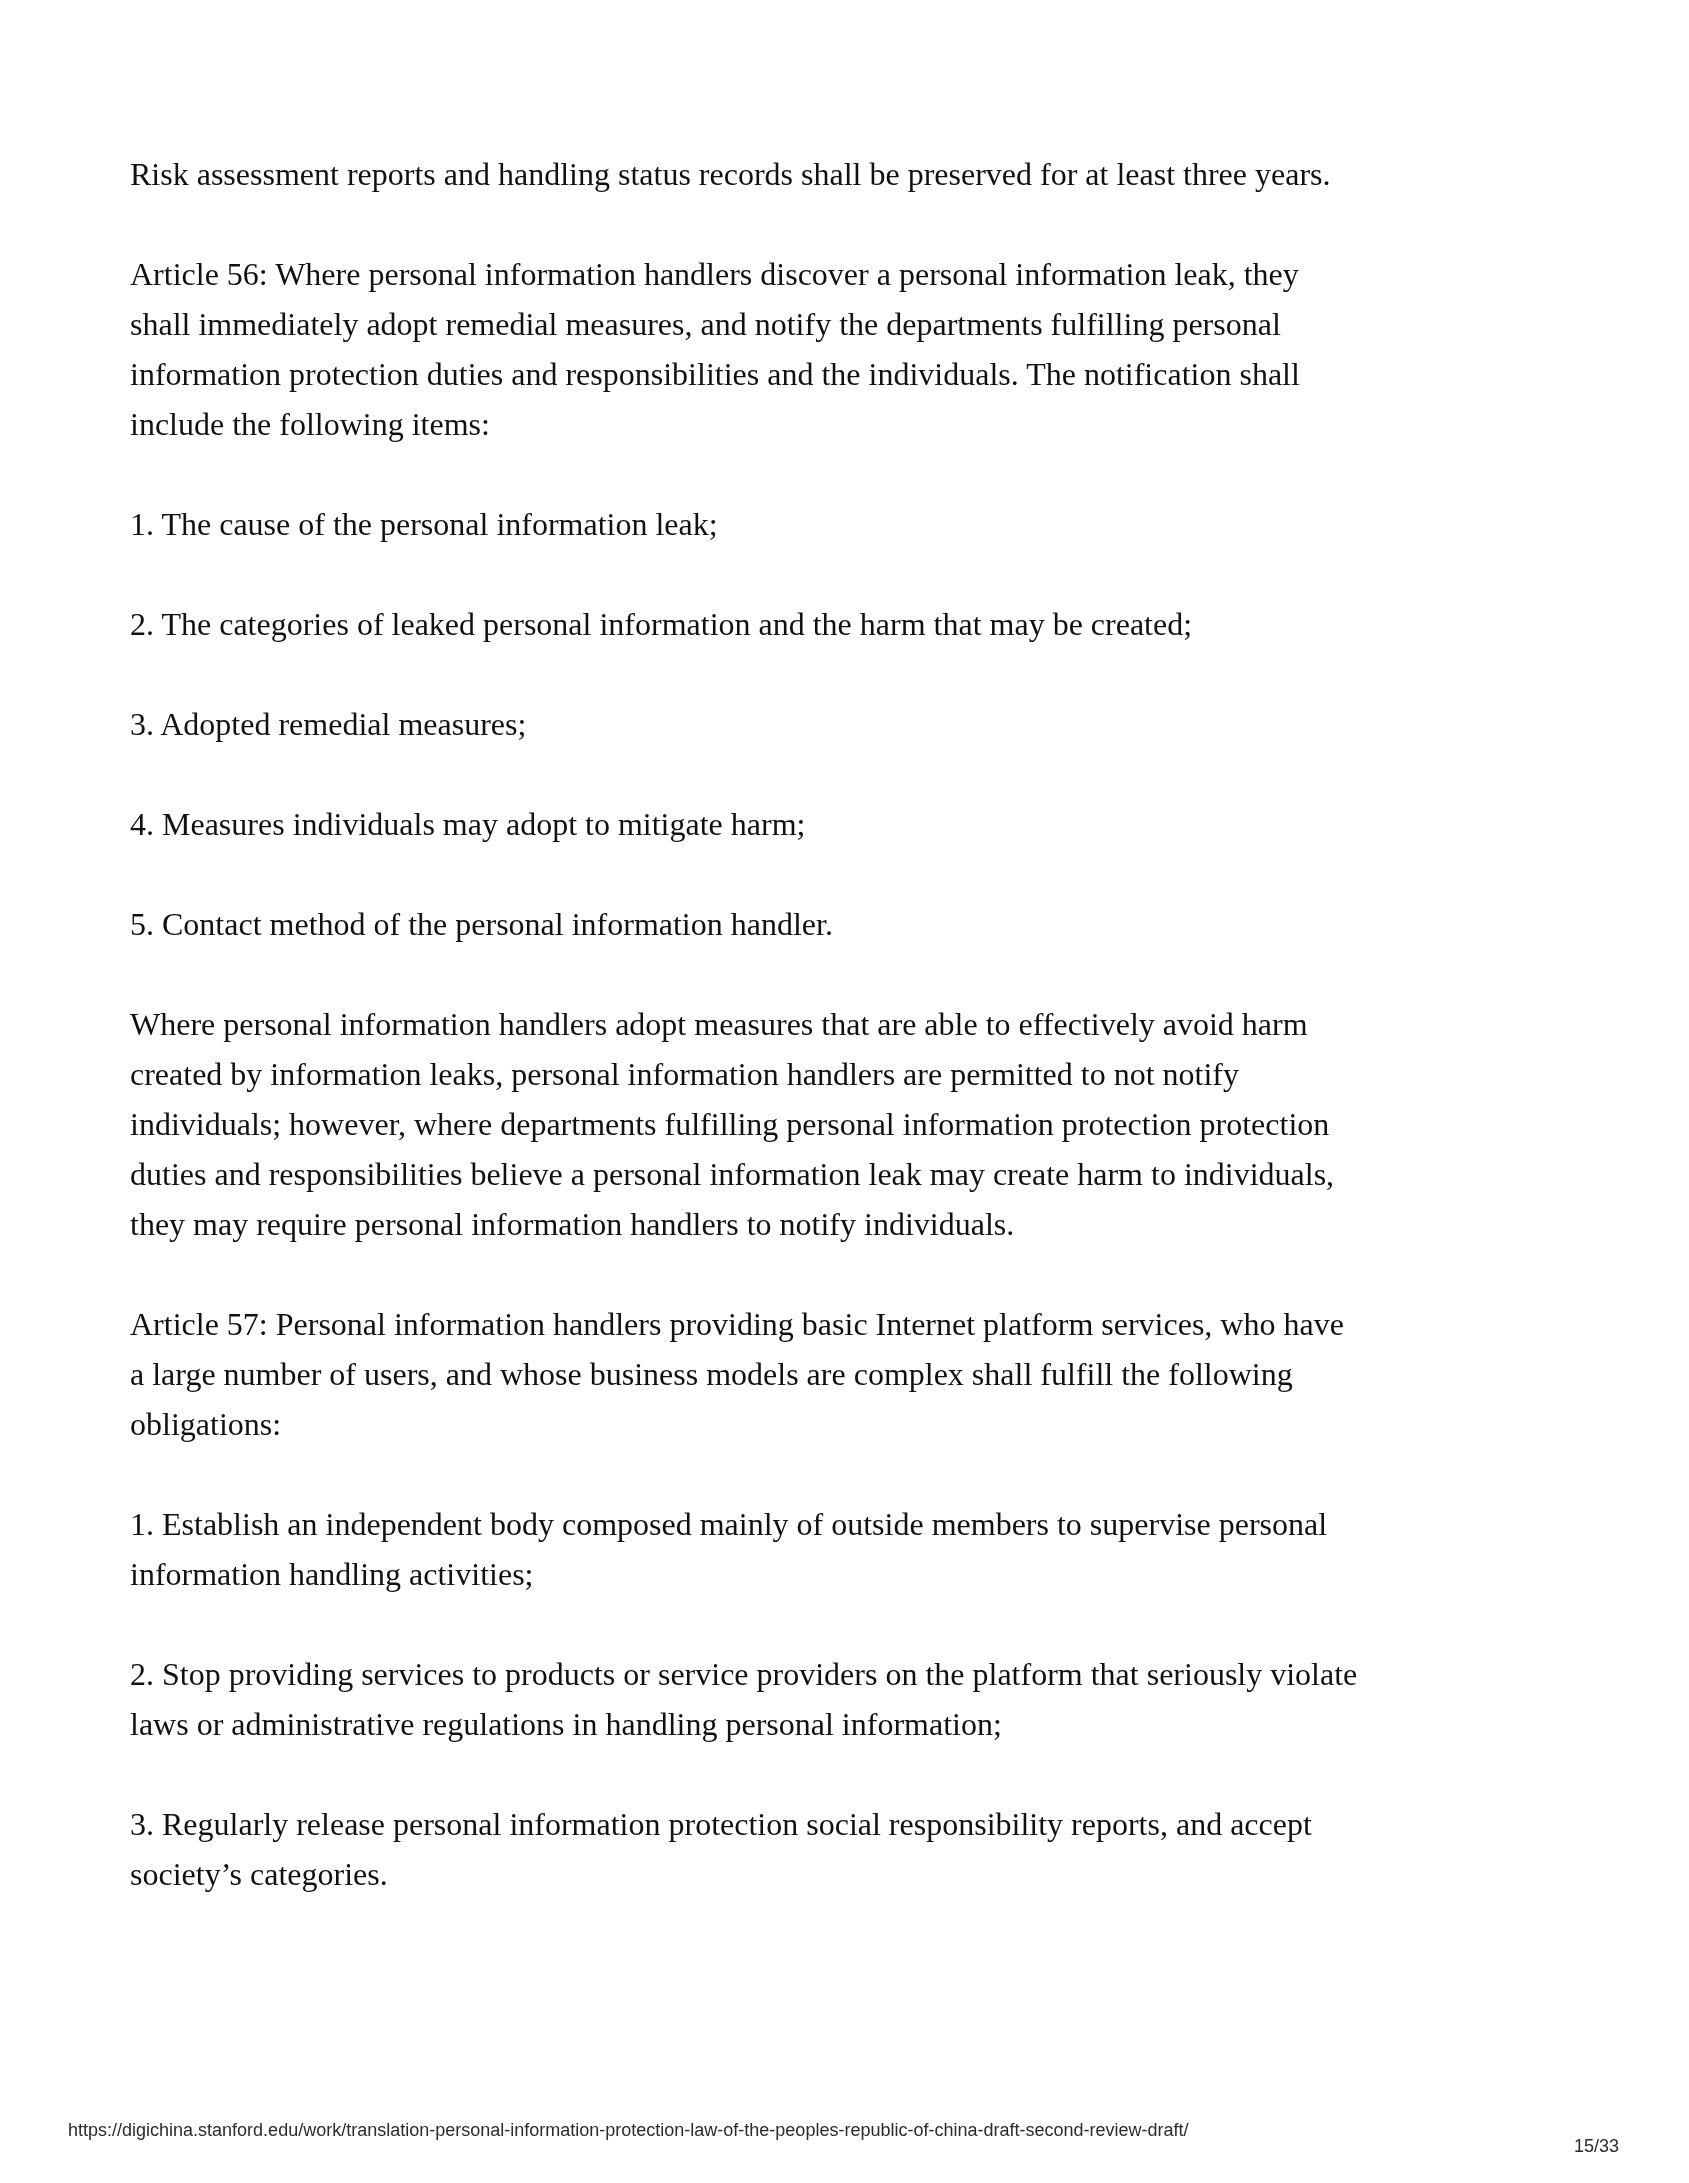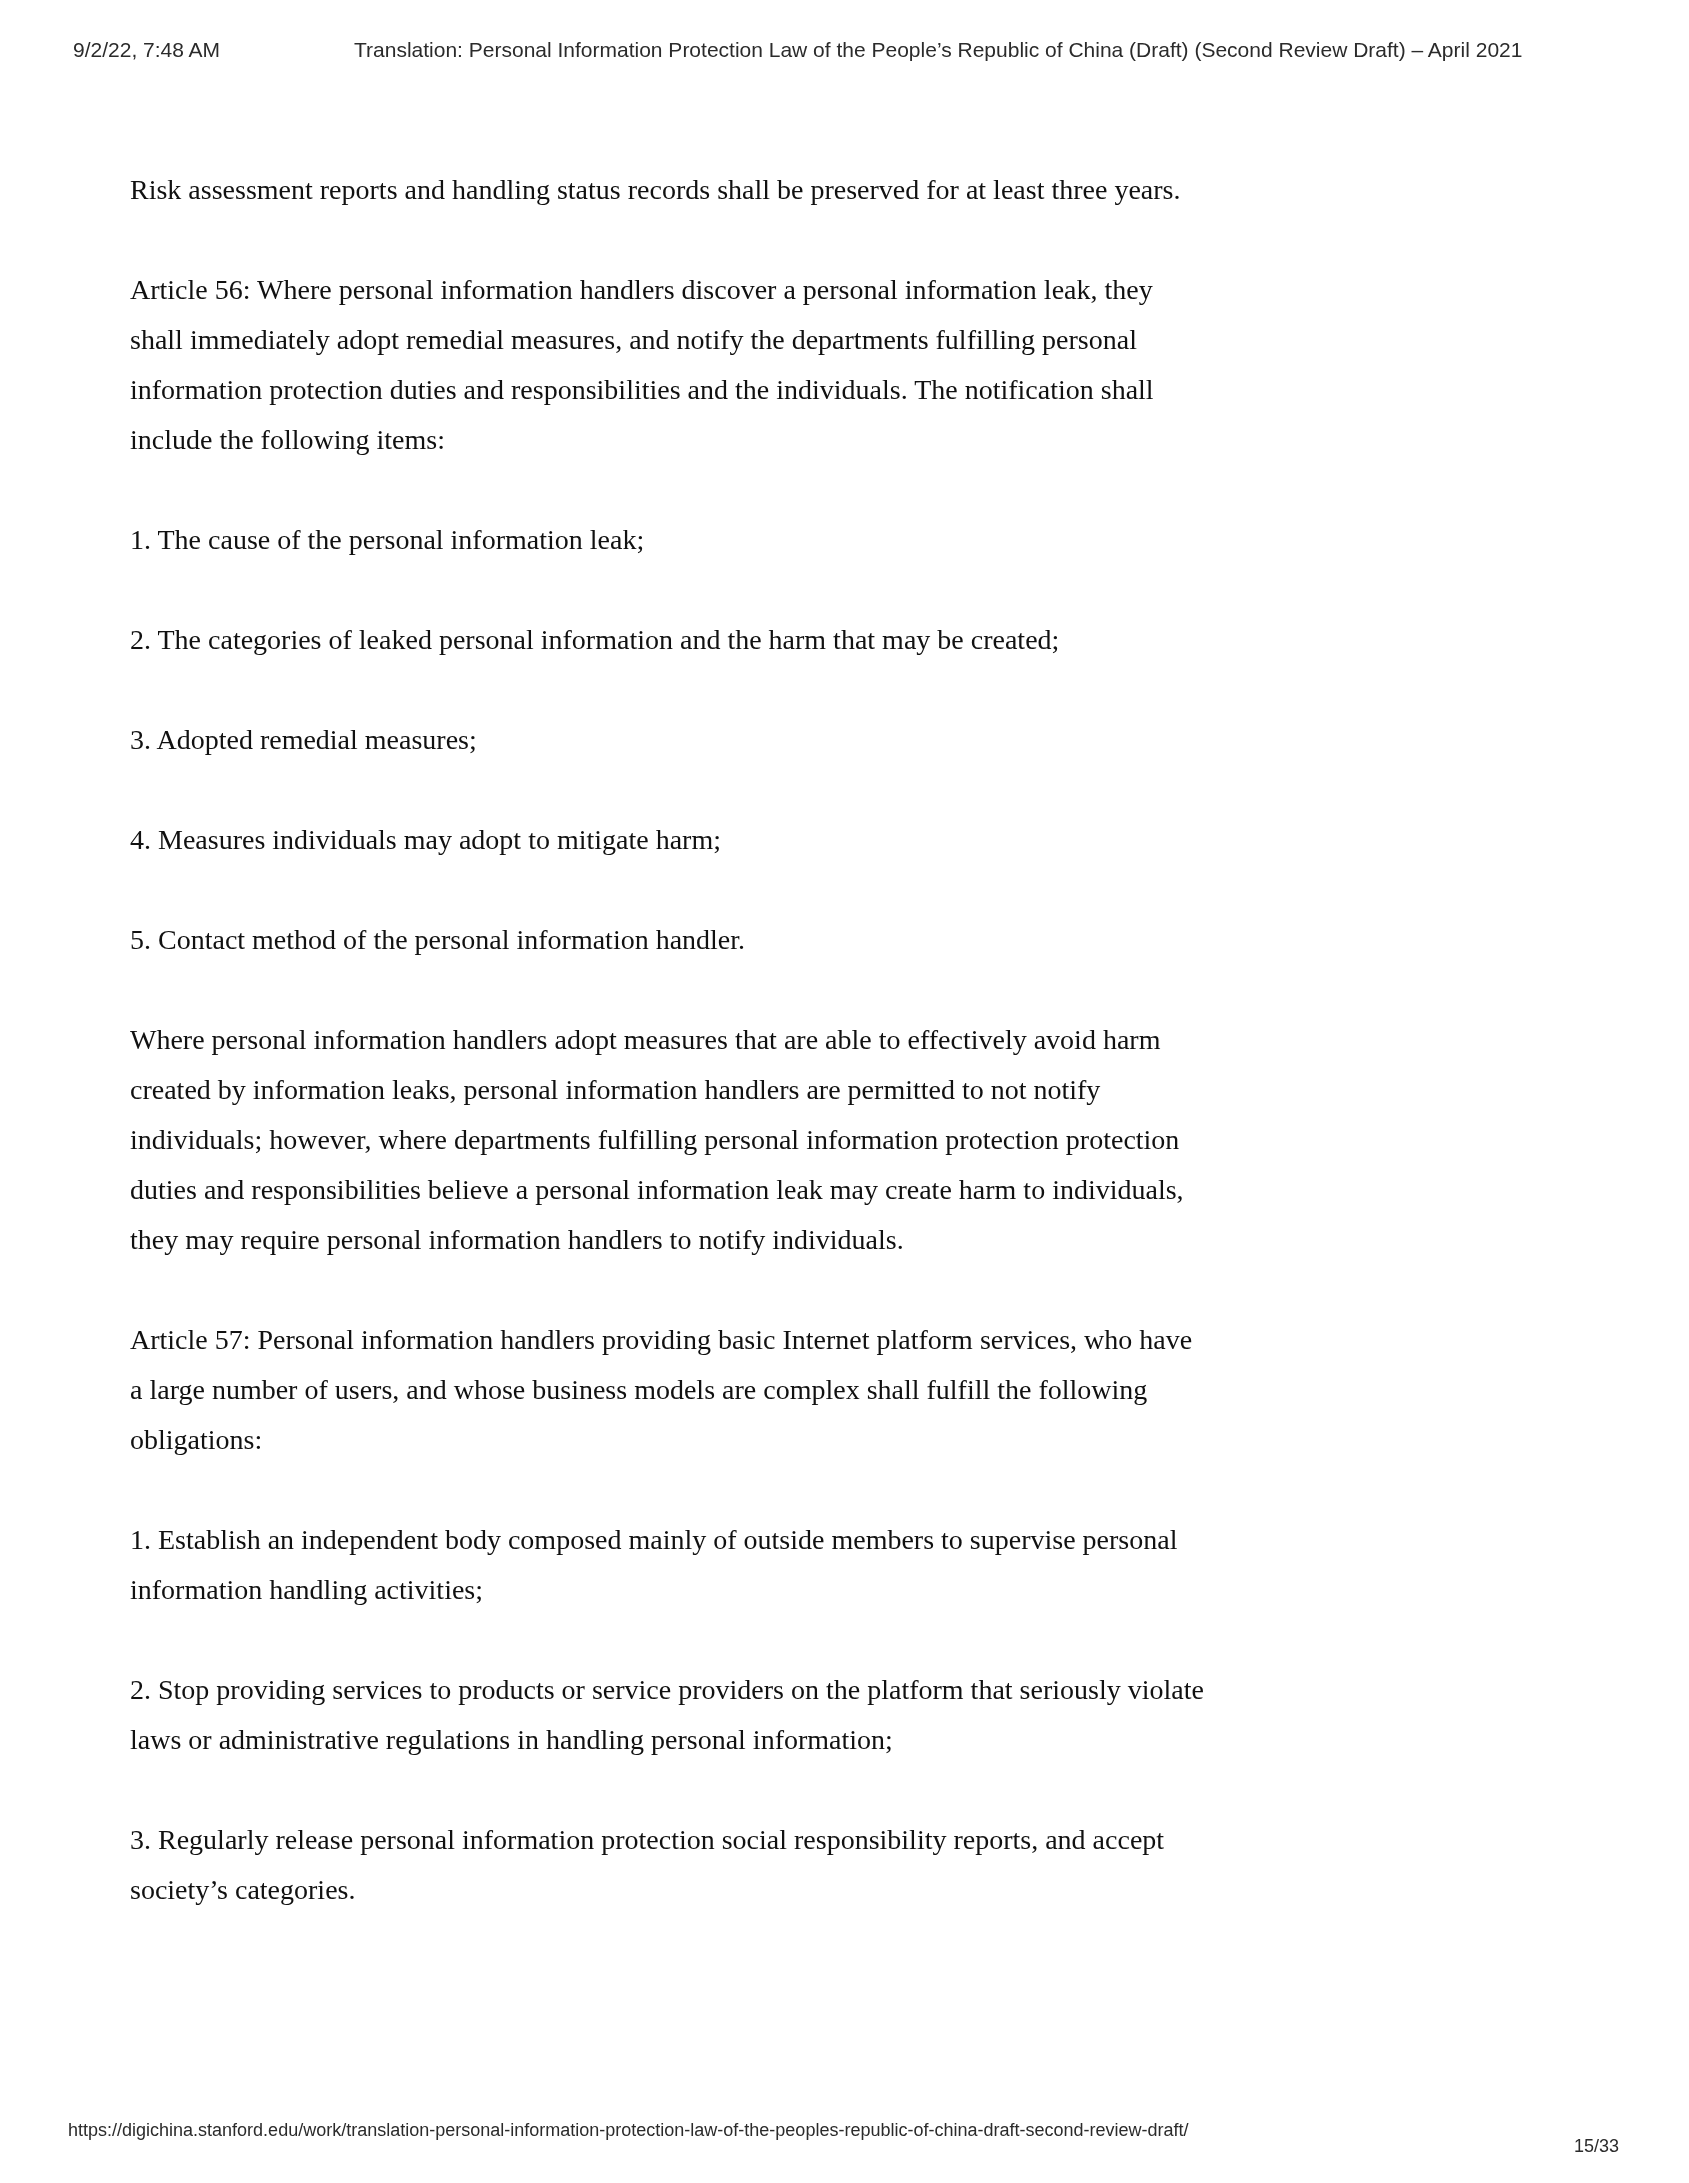--- a/index.html
+++ b/index.html
@@ -27,25 +27,25 @@
     left: 73px;
     top: 0;
   }
   .print-header .title {
     position: absolute;
     left: 354px;
     top: 0;
   }
   .content {
     position: absolute;
-    top: 165px;
+    top: 149px;
     left: 130px;
     right: 130px;
     color: #111111;
-    font-size: 28px;
+    font-size: 32px;
     line-height: 50px;
   }
   .para { margin: 0 0 50px 0; }
   .line { white-space: nowrap; }
   .line strong { font-weight: 400; }
   .print-footer {
     position: absolute;
     top: 2120px;
     left: 0;
     right: 0;
@@ -65,24 +65,20 @@
     right: 70px;
     top: 16px;
     margin-left: 48px;
   }
 </style>
 </head>
 <body>
 
 <div class="page">
 
-  <div class="print-header">
-    <span class="date">9/2/22, 7:48 AM</span>
-    <span class="title">Translation: Personal Information Protection Law of the People’s Republic of China (Draft) (Second Review Draft) – April 2021</span>
-  </div>
 
   <div class="content">
 
     <div class="para">
       <div class="line">Risk assessment reports and handling status records shall be preserved for at least three years.</div>
     </div>
 
     <div class="para">
       <div class="line"><strong>Article 56:</strong><span> Where personal information handlers discover a personal information leak, they</span></div>
       <div class="line">shall immediately adopt remedial measures, and notify the departments fulfilling personal</div>

